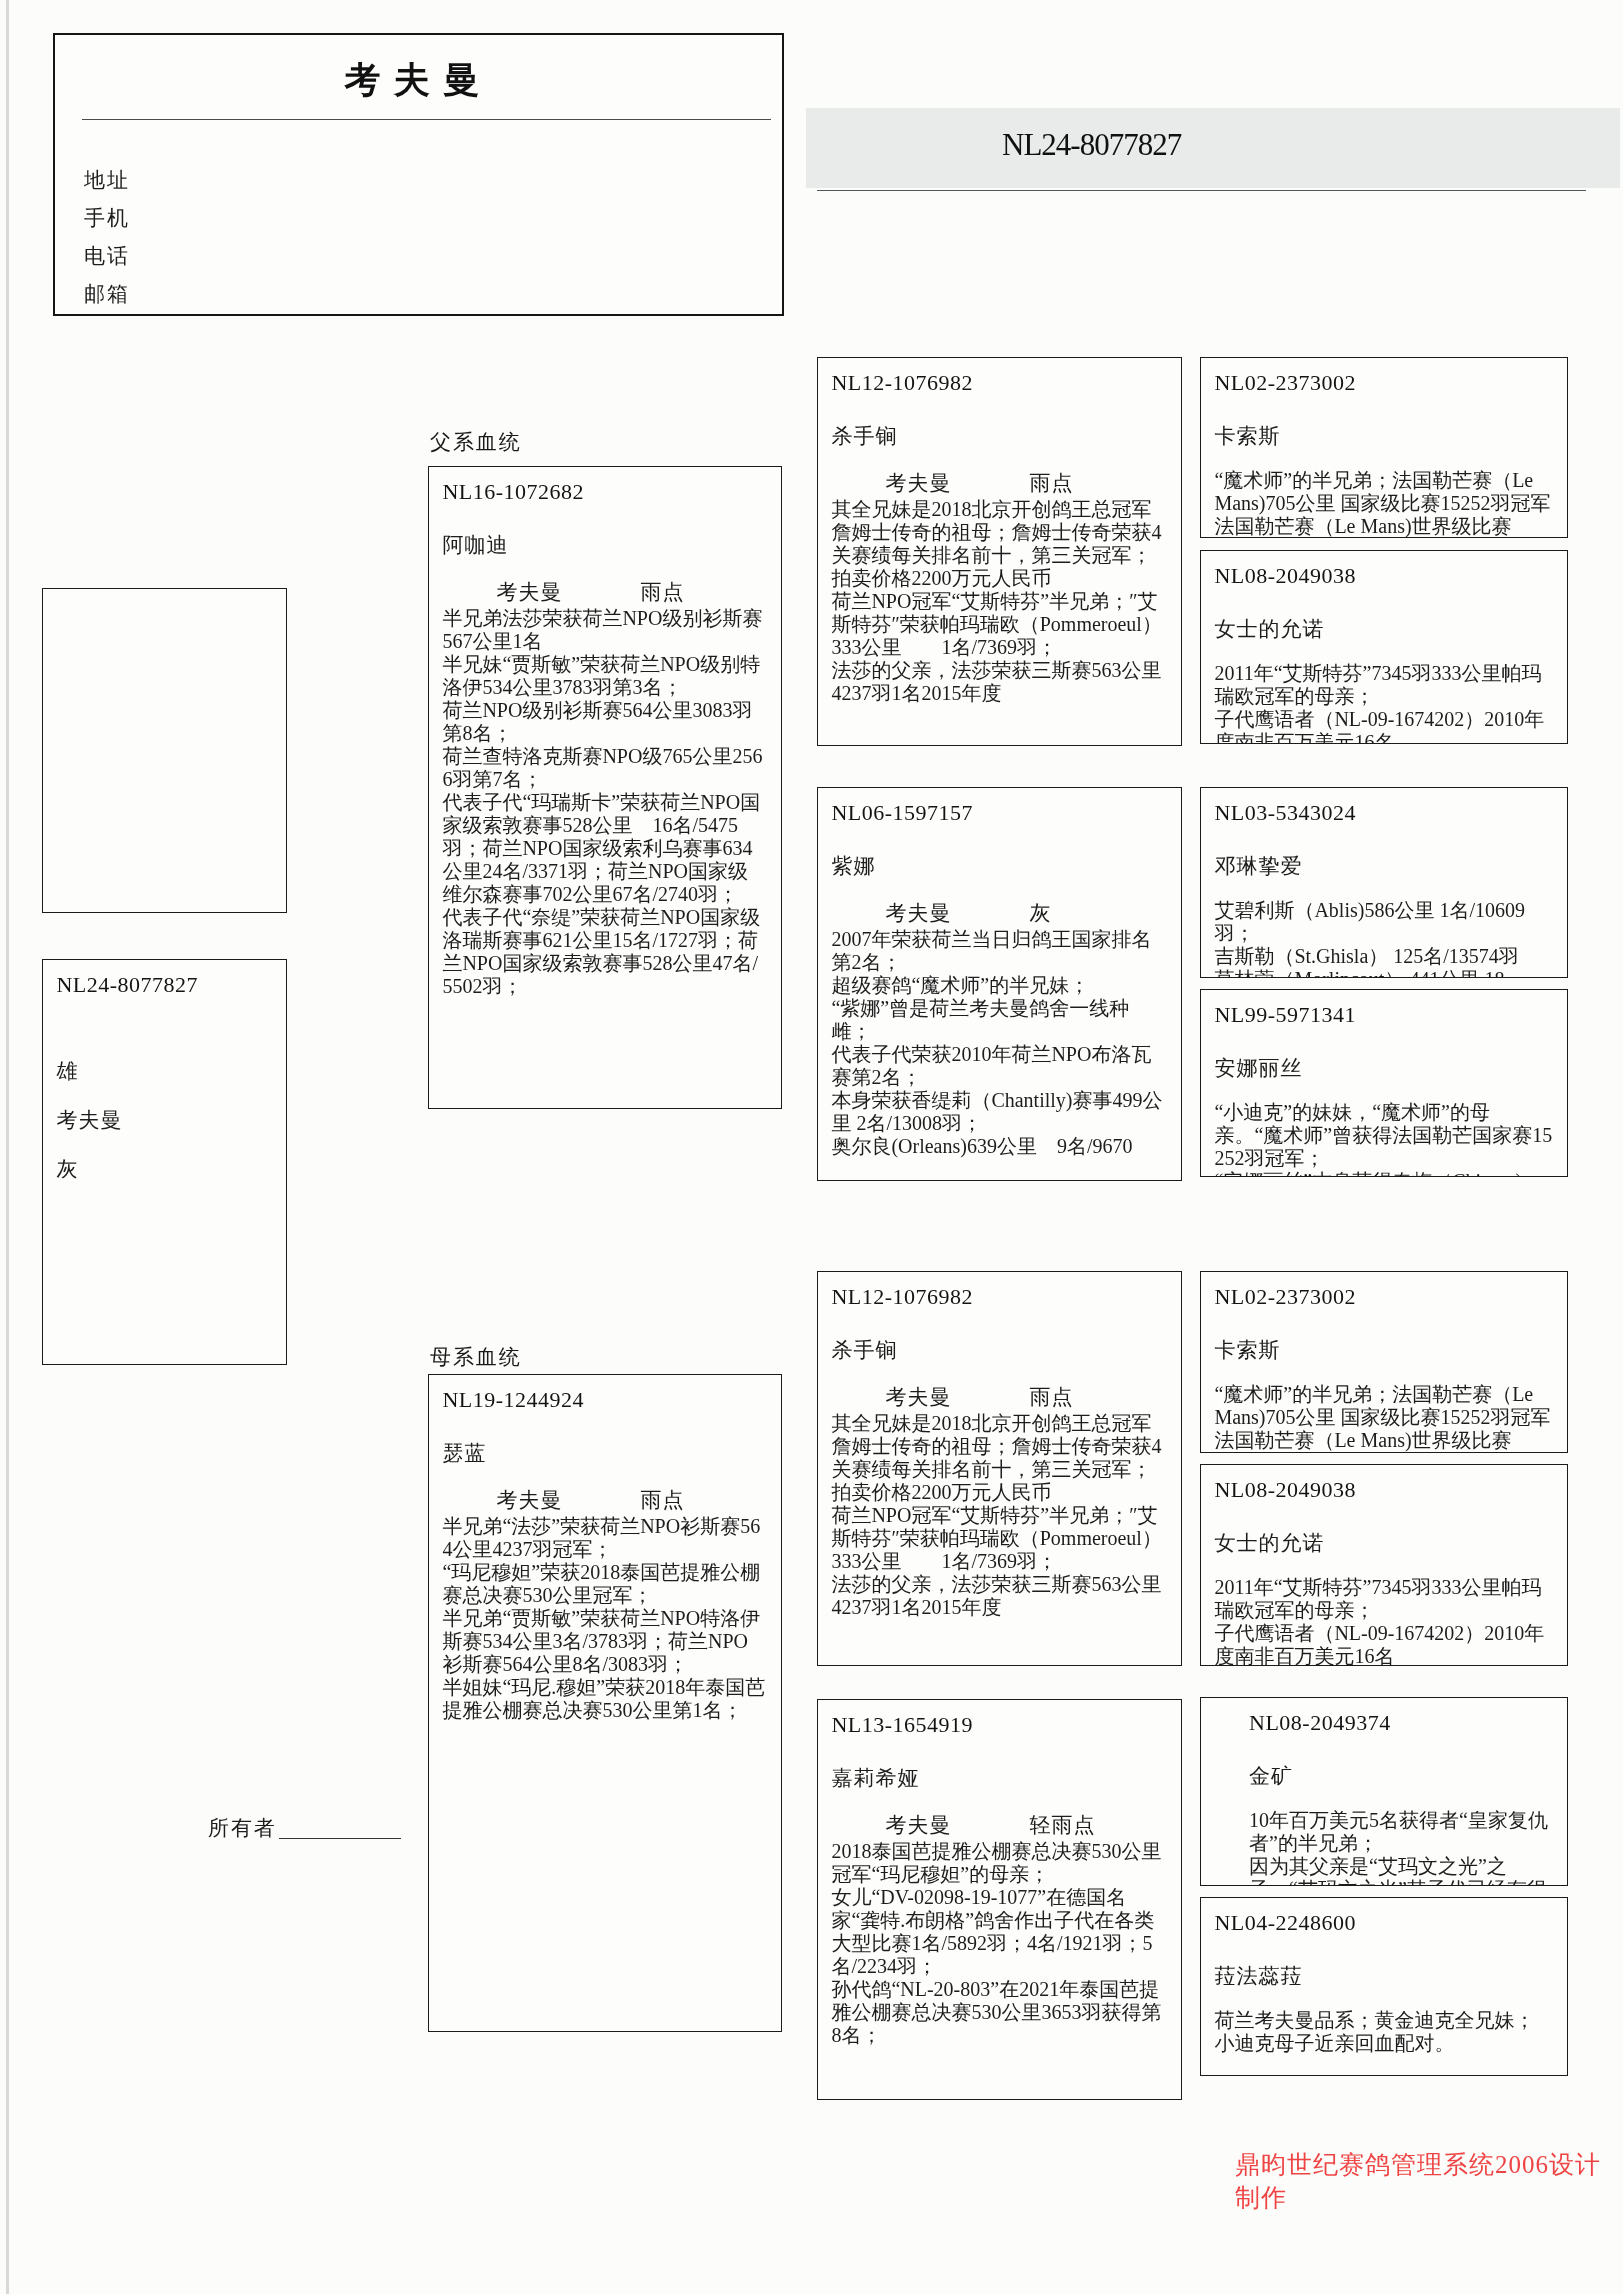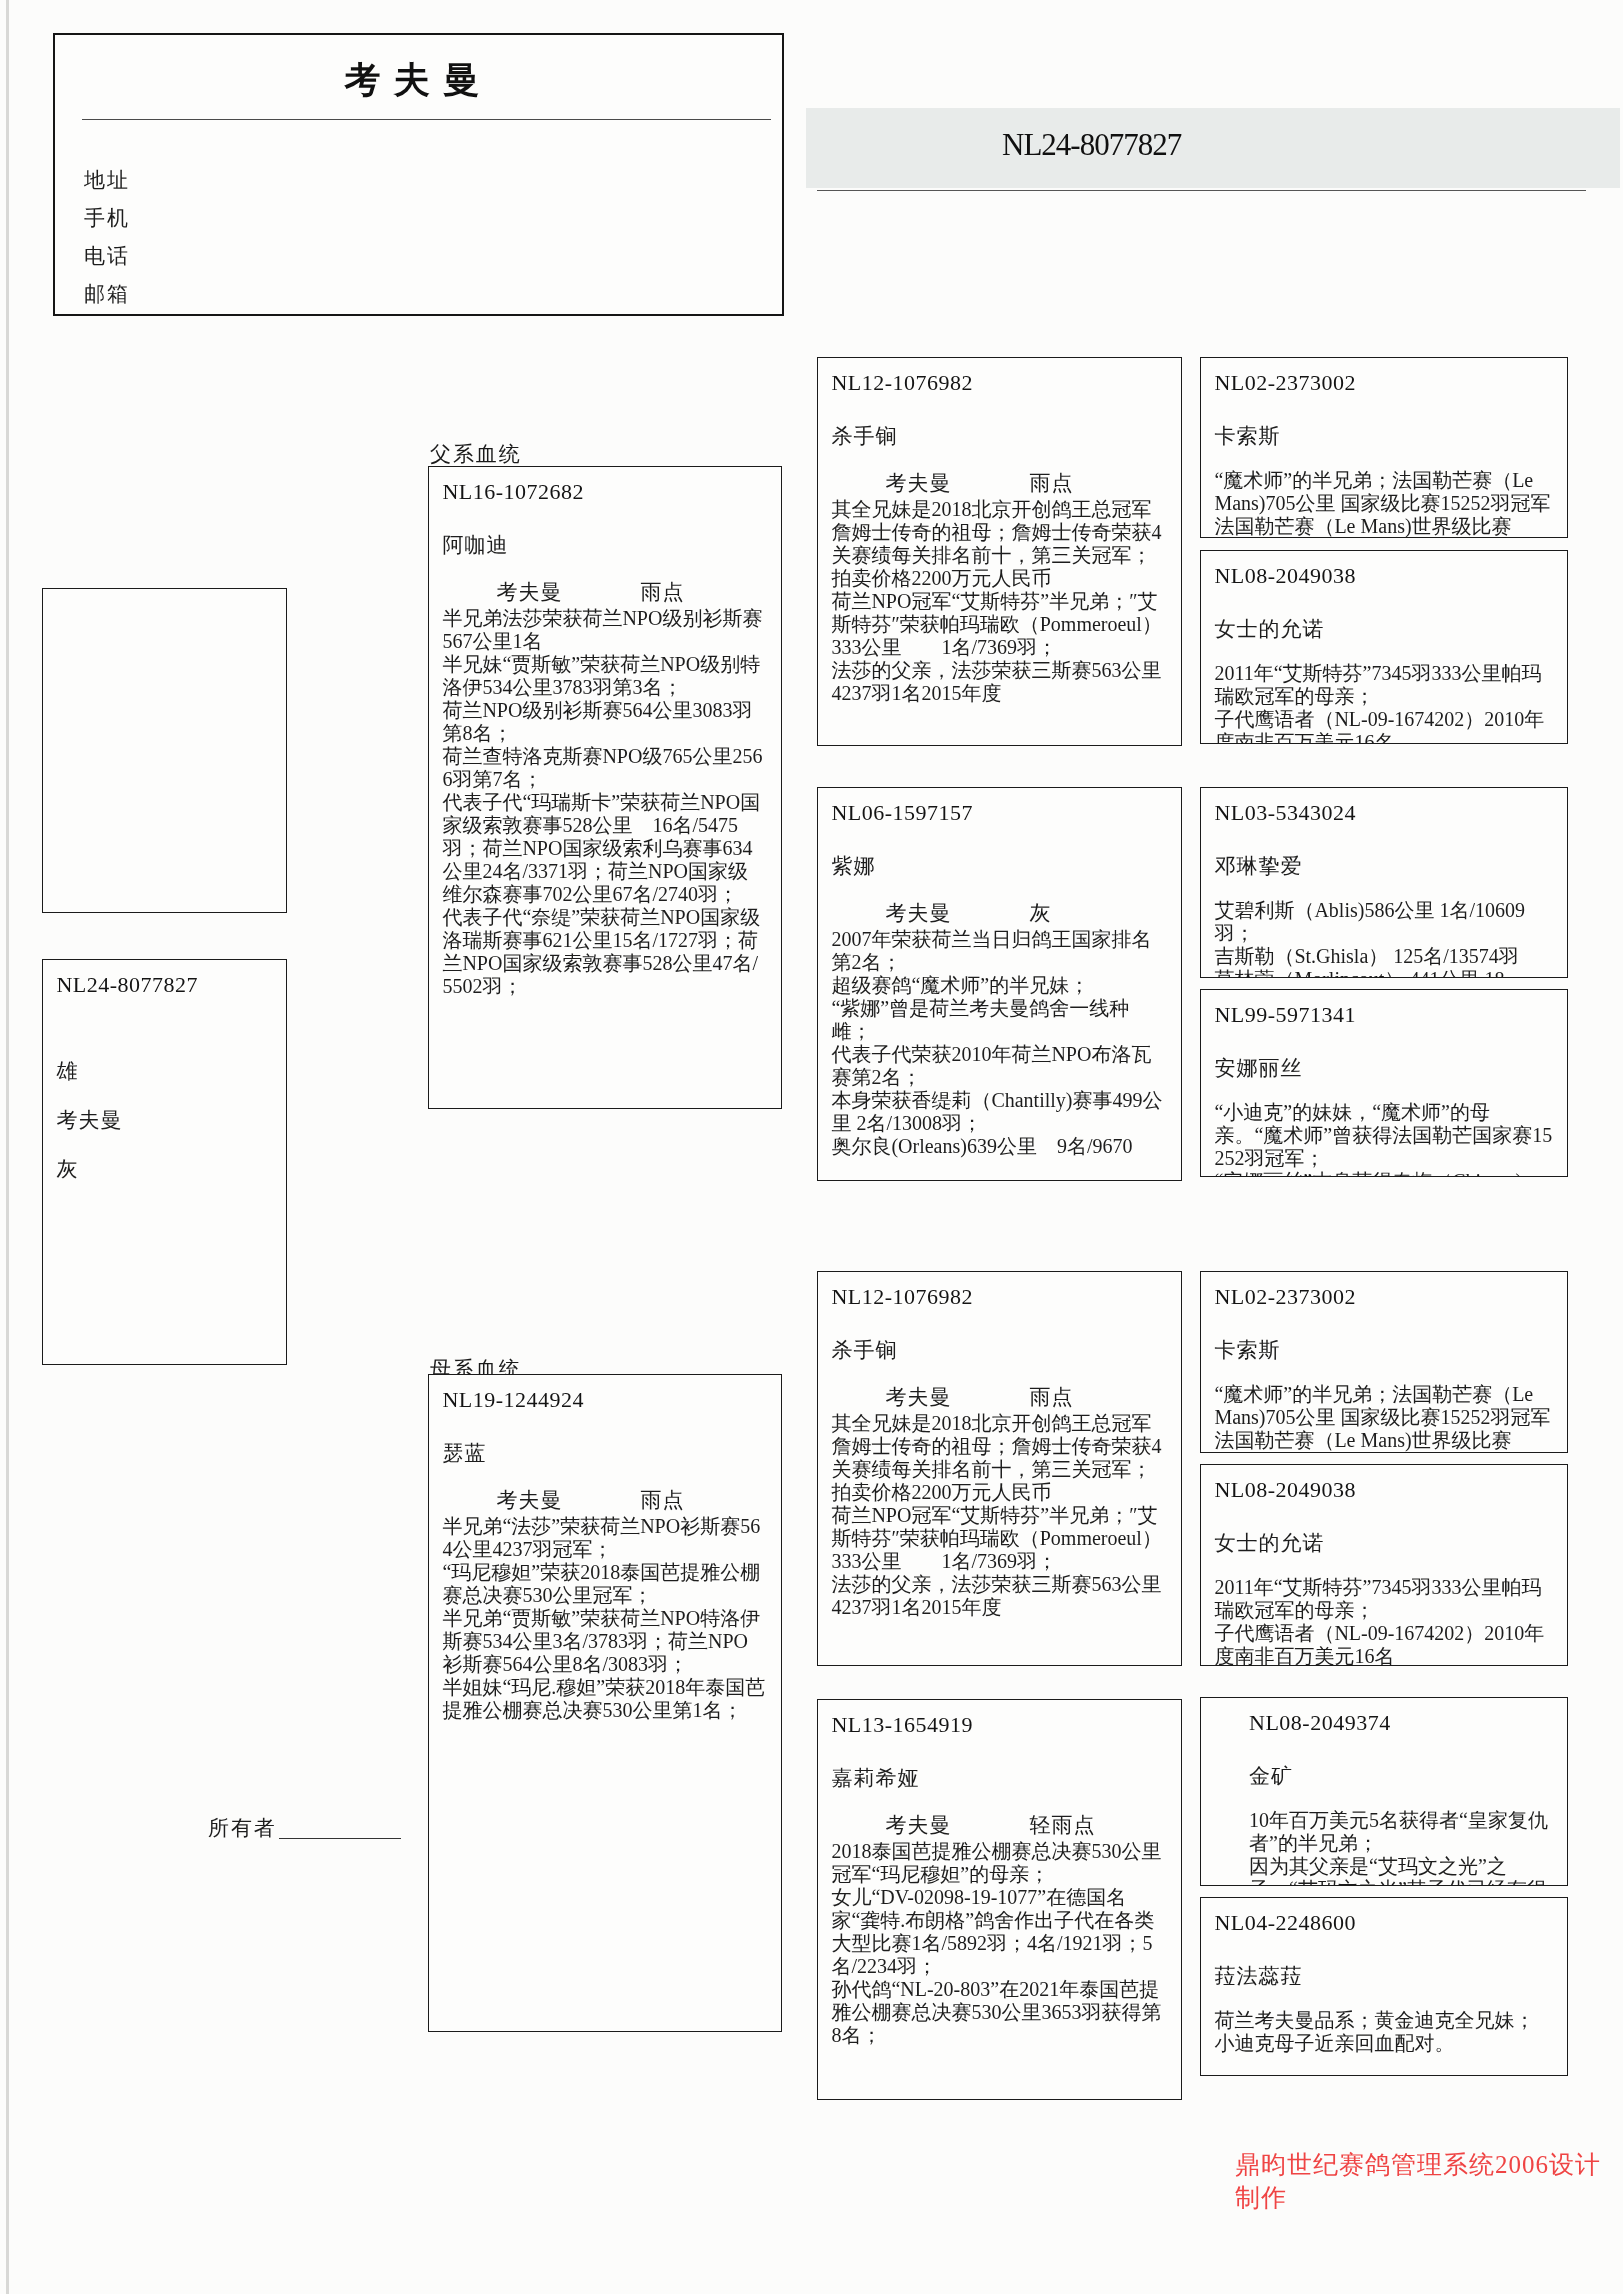--- a/index.html
+++ b/index.html
@@ -60,21 +60,21 @@
     position:absolute;left:42px;top:588px;width:245px;height:325px;
     border:1.9px solid #1b1b1b;background:#fdfdfc;box-sizing:border-box;
   }
   .bird-box{left:42px;top:959px;width:245px;height:406px;}
   .bird-line{font-size:21px;letter-spacing:1px;}
   .bird-sex{margin-top:59px;}
   .bird-strain{margin-top:21px;}
   .bird-color{margin-top:21px;}
   
   .section-label{
-    position:absolute;font-size:21px;letter-spacing:1.9px;color:#1a1a1a;margin-top:12px;
+    position:absolute;font-size:21px;letter-spacing:1.9px;color:#1a1a1a;
   }
   
   .owner-line{position:absolute;left:208px;top:1814px;font-size:21px;letter-spacing:1.9px;}
   .owner-blank{display:inline-block;width:122px;border-bottom:1.9px solid #333;height:23px;vertical-align:-3.8px;margin-left:1.9px;}
   .credit{position:absolute;left:1235px;top:2105px;font-size:25px;letter-spacing:1px;color:#ef4444;margin-top:43px;}
   
   .scan-edge{position:absolute;left:5.7px;top:0;width:2.9px;height:2294px;background:#d8d8d6;}
 </style>
 </head>
 <body>

